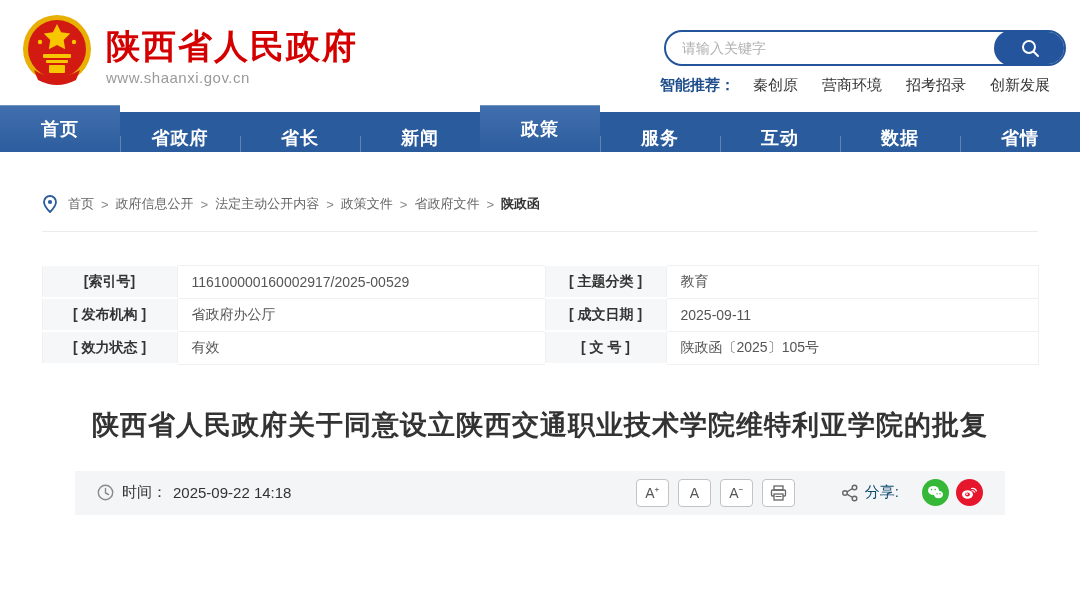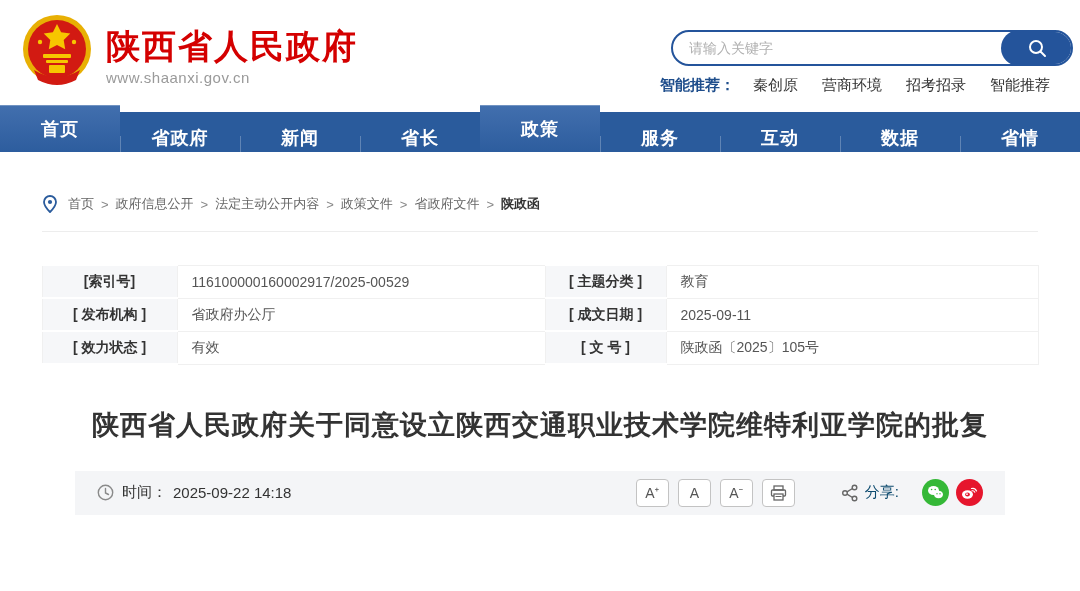--- a/index.html
+++ b/index.html
@@ -10,21 +10,21 @@
   .corner-mark { position:absolute; left:8px; top:0; width:11px; height:6px; background:#e03a2f; }
 
   
   .header { position:relative; height:100px; background:#fff; }
   .brand { position:absolute; left:20px; top:12px; display:flex; align-items:center; }
   .emblem { width:74px; height:76px; margin-right:12px; }
   .brand-text { padding-top:14px; }
   .site-name { font-size:34px; font-weight:bold; color:#d40000; letter-spacing:2px; line-height:1.1; }
   .site-url { font-size:15px; color:#9a9a9a; margin-top:4px; letter-spacing:0.5px; }
 
-  .search-wrap { position:absolute; right:7px; top:30px; width:402px; }
+  .search-wrap { position:absolute; right:14px; top:30px; width:402px; }
   .search-box { display:flex; align-items:center; height:36px; border:2px solid #24549b;
     border-radius:18px; background:#fff; overflow:hidden; }
   .search-input { flex:1; border:none; outline:none; padding:0 16px; font-size:14px; color:#333;
     font-family:"Liberation Sans", sans-serif; background:transparent; }
   .search-input::placeholder { color:#b0b0b0; }
   .search-btn { width:72px; height:36px; margin:-2px -2px -2px 0; border:none; border-radius:18px;
     background:#24549b; display:flex; align-items:center; justify-content:center; cursor:pointer; }
 
   .recommend { position:absolute; right:18px; top:76px; width:402px; display:flex;
     align-items:center; font-size:15px; }
@@ -115,31 +115,31 @@
         </svg>
       </button>
     </div>
   </div>
 
   <div class="recommend">
     <span class="recommend-label">智能推荐：</span>
     <span class="rec-link">秦创原</span>
     <span class="rec-link">营商环境</span>
     <span class="rec-link">招考招录</span>
-    <span class="rec-link">智能推荐</span>
+    <span class="rec-link">创新发展</span>
   </div>
 </div>
 
 <div class="nav">
   <div class="nav-bg"></div>
   <div class="nav-items">
     <div class="nav-item raised">首页</div>
     <div class="nav-item">省政府</div>
+    <div class="nav-item">省长</div>
     <div class="nav-item">新闻</div>
-    <div class="nav-item">省长</div>
     <div class="nav-item raised">政策</div>
     <div class="nav-item">服务</div>
     <div class="nav-item">互动</div>
     <div class="nav-item">数据</div>
     <div class="nav-item">省情</div>
   </div>
 </div>
 
 <div class="crumb-row">
   <div class="crumb">

